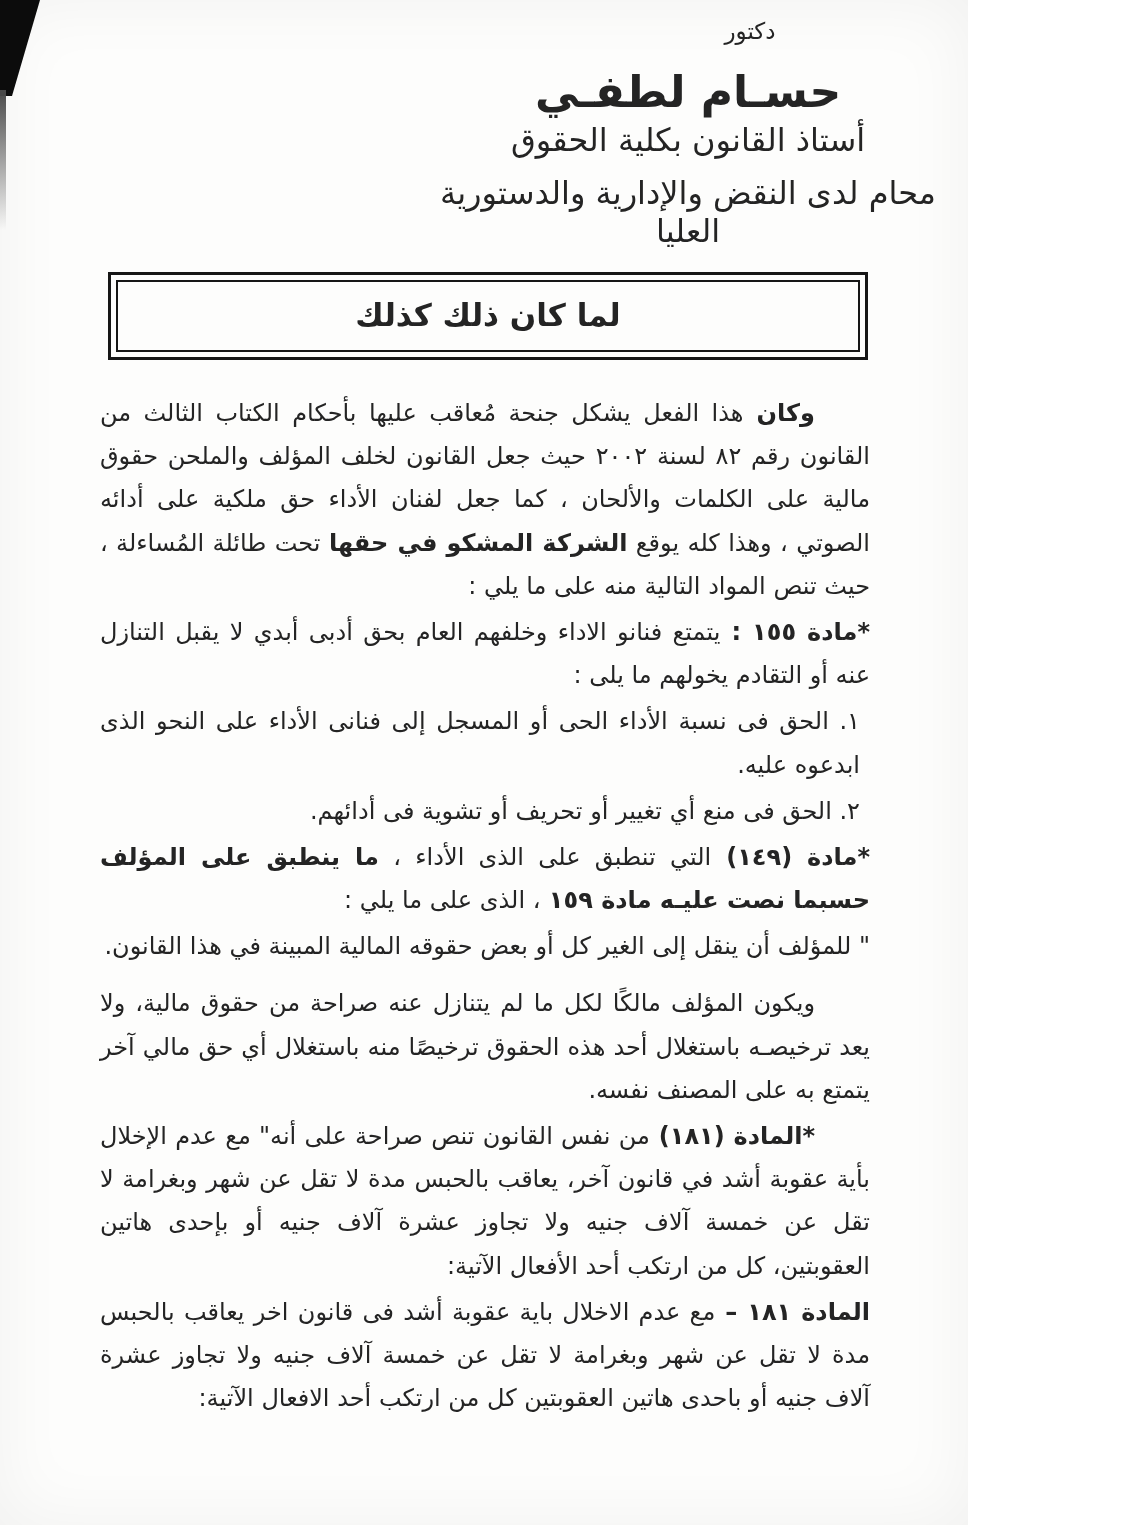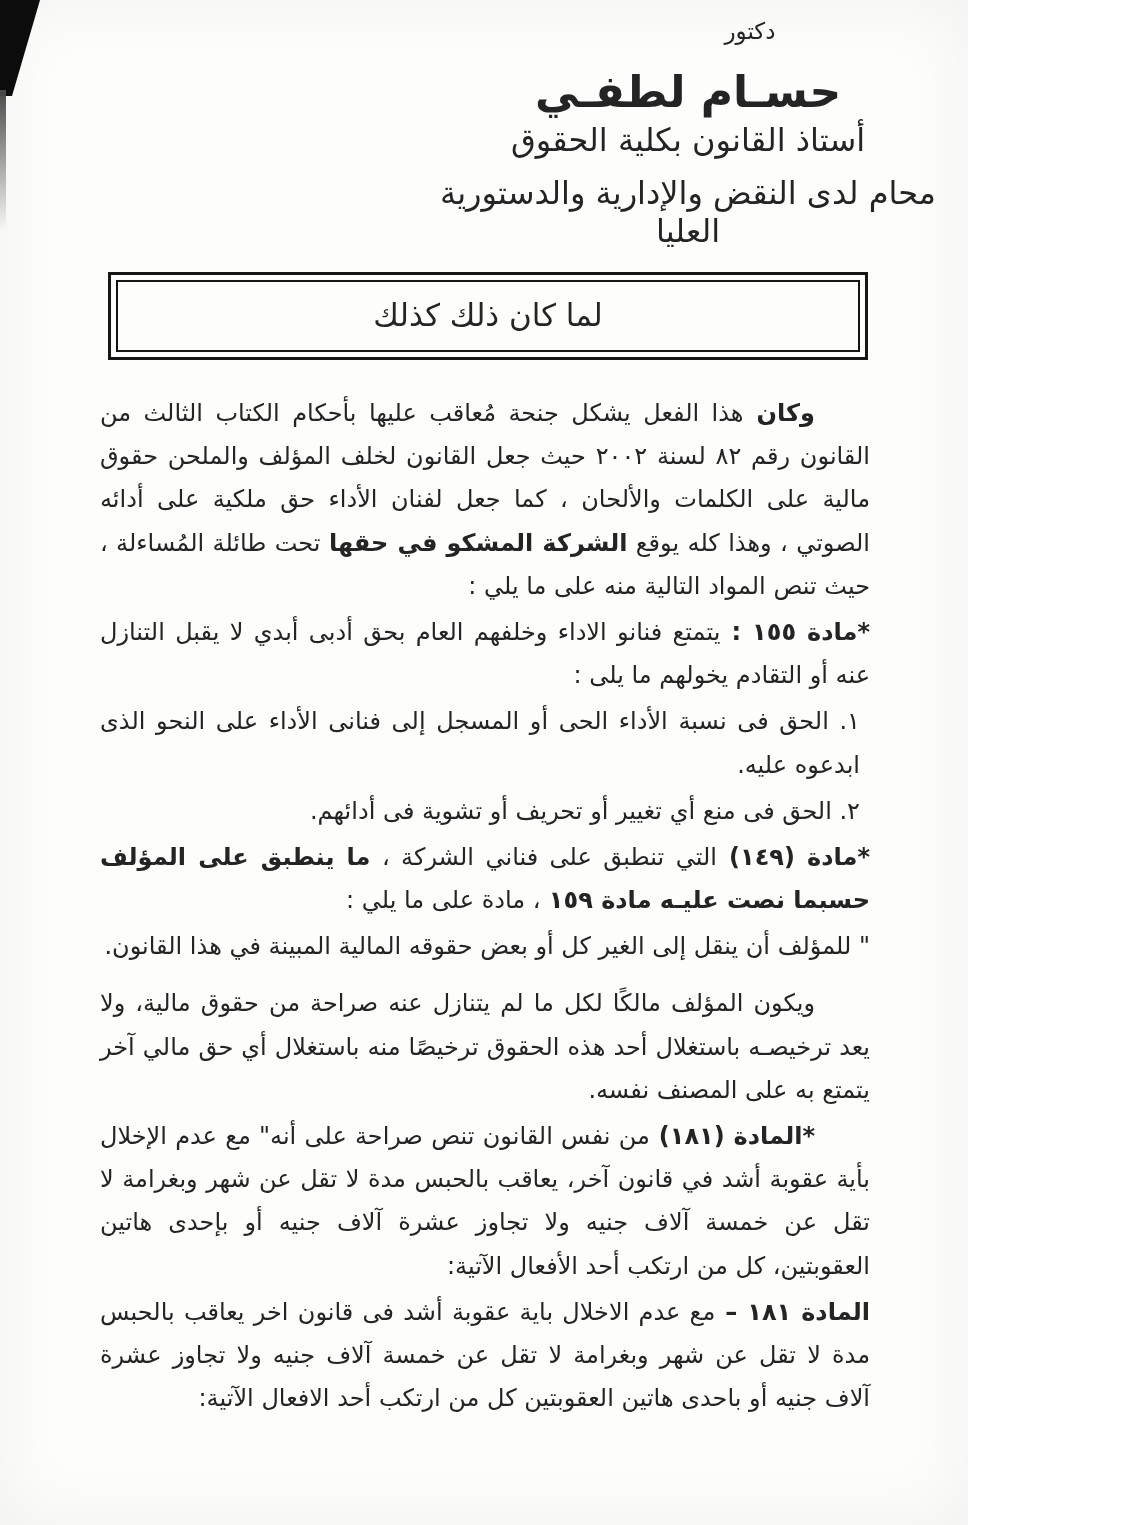--- a/index.html
+++ b/index.html
@@ -58,21 +58,21 @@
     padding: 5px;
     background: #fdfdfc;
   }
   .title-box-inner {
     border: 2px solid #161616;
     text-align: center;
     padding: 15px 0 17px 0;
   }
   .boxed-title {
     font-size: 31px;
-    font-weight: normal;
+    font-weight: bold;
   }
 
   .doc-body {
     margin: 32px 98px 0 100px;
     font-size: 24px;
     line-height: 1.8;
     text-align: justify;
   }
   .para { margin: 0 0 3px 0; }
   .para.indent { text-indent: 55px; }
@@ -100,20 +100,20 @@
     <div class="title-box-inner">
       <span class="boxed-title">لما كان ذلك كذلك</span>
     </div>
   </div>
 
   <main class="doc-body">
       <p class="para indent"><span class="bold">وكان </span><span>هذا الفعل يشكل جنحة مُعاقب عليها بأحكام الكتاب الثالث من القانون رقم ٨٢  لسنة ٢٠٠٢ حيث جعل القانون لخلف المؤلف والملحن حقوق مالية على الكلمات والألحان ، كما جعل لفنان الأداء حق ملكية على أدائه الصوتي ، وهذا كله يوقع </span><span class="bold">الشركة المشكو في حقها</span><span> تحت طائلة المُساءلة ، حيث تنص المواد التالية منه على ما يلي :</span></p>
       <p class="para"><span class="bold">*مادة ١٥٥ : </span><span>يتمتع فنانو الاداء وخلفهم العام بحق أدبى أبدي لا يقبل التنازل عنه أو التقادم يخولهم ما يلى :</span></p>
       <p class="para item"><span>١. الحق فى نسبة الأداء الحى أو المسجل إلى فنانى الأداء على النحو الذى ابدعوه عليه.</span></p>
       <p class="para item"><span>٢. الحق فى منع أي تغيير أو تحريف أو تشوية فى أدائهم.</span></p>
-      <p class="para"><span class="bold">*مادة  (١٤٩) </span><span>التي تنطبق على فناني الشركة  ، </span><span class="bold">ما ينطبق على المؤلف حسبما  نصت عليـه مادة ١٥٩ </span><span>، مادة  على ما يلي :</span></p>
+      <p class="para"><span class="bold">*مادة  (١٤٩) </span><span>التي تنطبق على الذى الأداء  ، </span><span class="bold">ما ينطبق على المؤلف حسبما  نصت عليـه مادة ١٥٩ </span><span>، الذى  على ما يلي :</span></p>
       <p class="para"><span>" للمؤلف أن ينقل إلى الغير كل أو بعض حقوقه المالية المبينة في هذا القانون.</span></p>
       <p class="para indent space-sm"><span>ويكون المؤلف مالكًا لكل ما لم يتنازل عنه صراحة من حقوق مالية، ولا يعد ترخيصـه باستغلال أحد هذه الحقوق ترخيصًا منه باستغلال أي حق مالي آخر يتمتع به على المصنف نفسه.</span></p>
       <p class="para indent space-lg"><span class="bold">*المادة (١٨١) </span><span>من نفس القانون تنص صراحة على أنه" مع عدم الإخلال بأية عقوبة أشد في قانون آخر، يعاقب بالحبس مدة لا تقل عن شهر وبغرامة لا تقل عن خمسة آلاف جنيه ولا تجاوز عشرة آلاف جنيه أو بإحدى هاتين العقوبتين، كل من ارتكب أحد الأفعال الآتية:</span></p>
       <p class="para"><span class="bold">المادة ١٨١ – </span><span>مع عدم الاخلال باية عقوبة أشد فى قانون اخر يعاقب بالحبس مدة لا تقل عن شهر وبغرامة لا تقل عن خمسة آلاف جنيه ولا تجاوز عشرة آلاف جنيه أو باحدى هاتين العقوبتين كل من ارتكب أحد الافعال الآتية:</span></p>
     </main>
 
 </div>
 
 </body></html>

